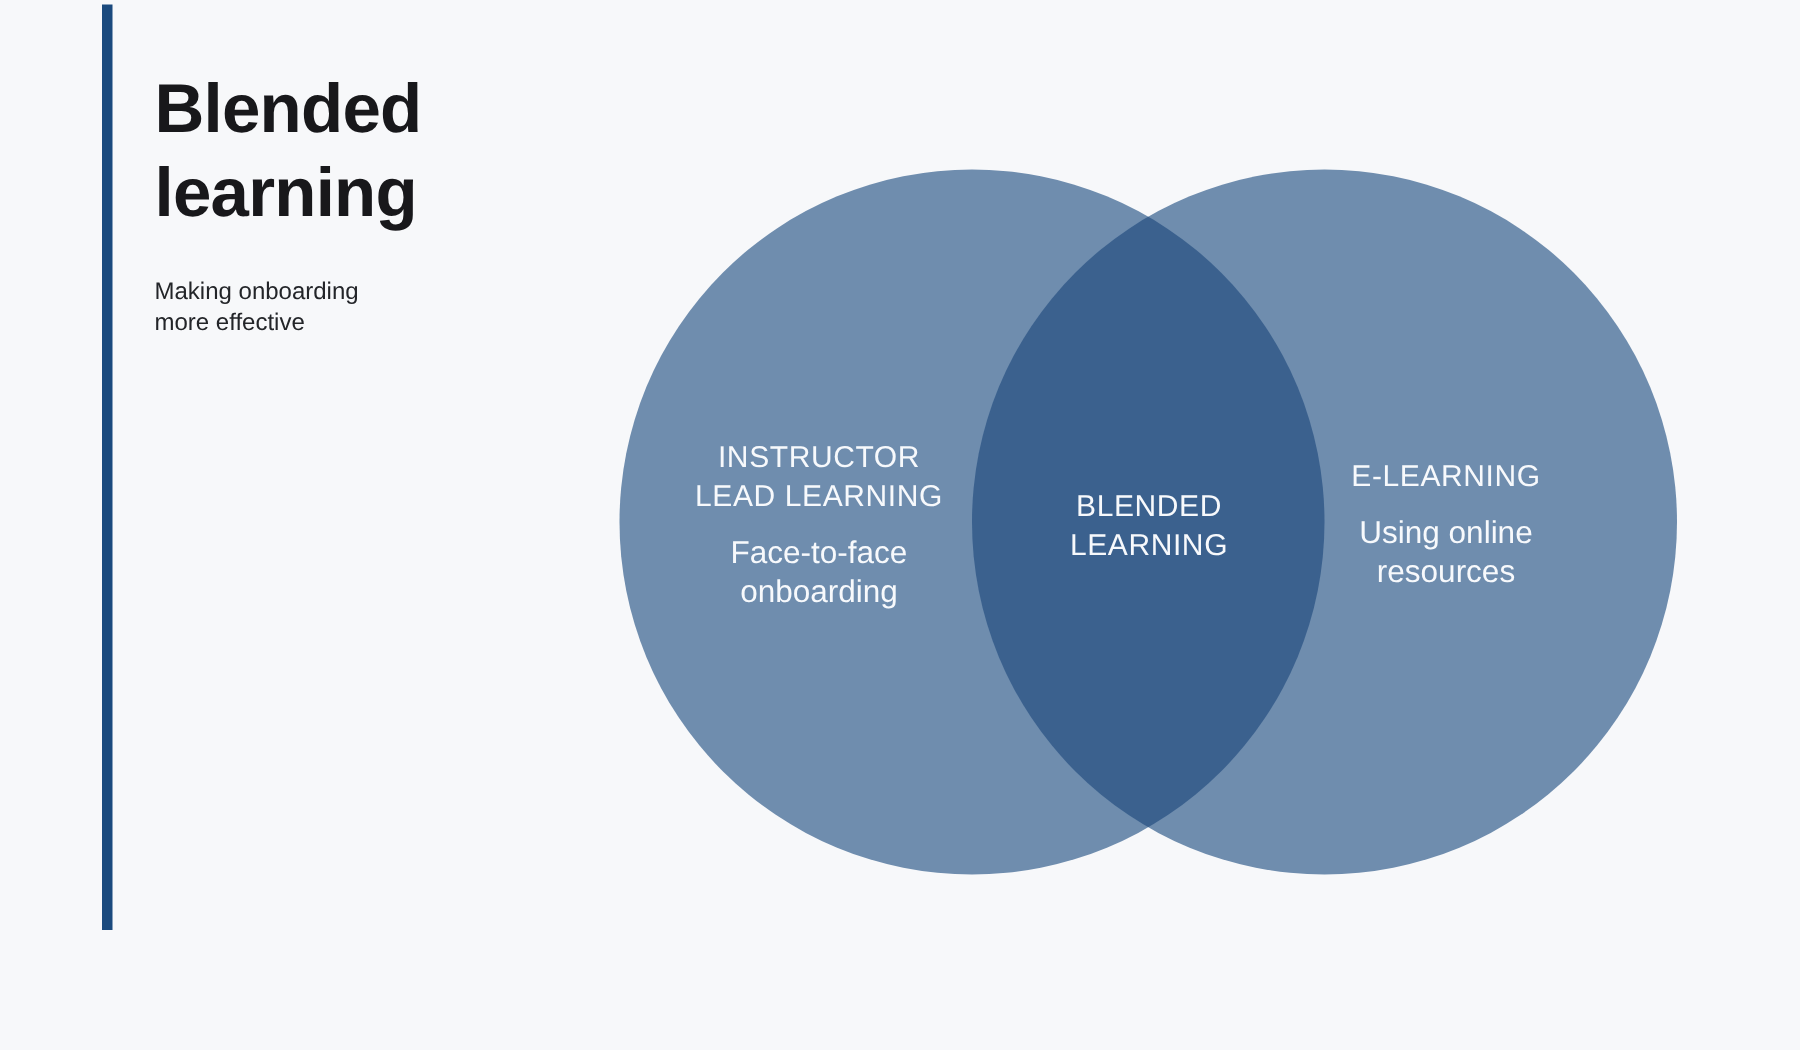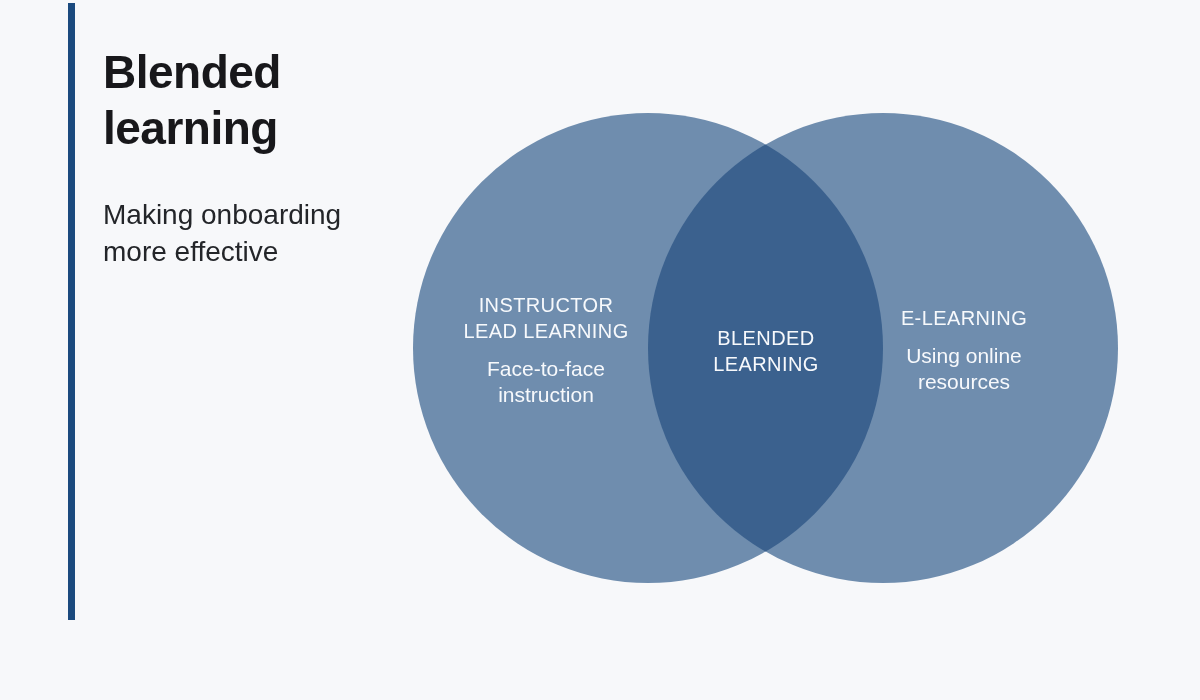--- a/index.html
+++ b/index.html
@@ -23,22 +23,22 @@
   }
   .title {
     font-size: 46px;
     font-weight: 700;
     line-height: 1.22;
     color: #18181b;
     letter-spacing: -0.5px;
     white-space: pre-line;
   }
   .subtitle {
-    margin-top: 40px;
-    font-size: 28px;
+    margin-top: 28px;
+    font-size: 16px;
     font-weight: 400;
     line-height: 1.33;
     color: #232529;
     white-space: pre-line;
   }
   .venn {
     position: absolute;
     left: 0; top: 0;
     width: 1200px; height: 700px;
   }
@@ -87,21 +87,21 @@
     </defs>
     <circle cx="648" cy="348" r="235" fill="#6f8dae"></circle>
     <circle cx="883" cy="348" r="235" fill="#6f8dae"></circle>
     <circle cx="883" cy="348" r="235" fill="#3b618e" clip-path="url(#clip-left-circle)"></circle>
   </svg>
 
   <div class="label label-left">
     <div class="label-heading">INSTRUCTOR
 LEAD LEARNING</div>
     <div class="label-body">Face-to-face
-instruction</div>
+onboarding</div>
   </div>
 
   <div class="label label-center">
     <div class="label-heading">BLENDED
 LEARNING</div>
   </div>
 
   <div class="label label-right">
     <div class="label-heading">E-LEARNING</div>
     <div class="label-body">Using online

